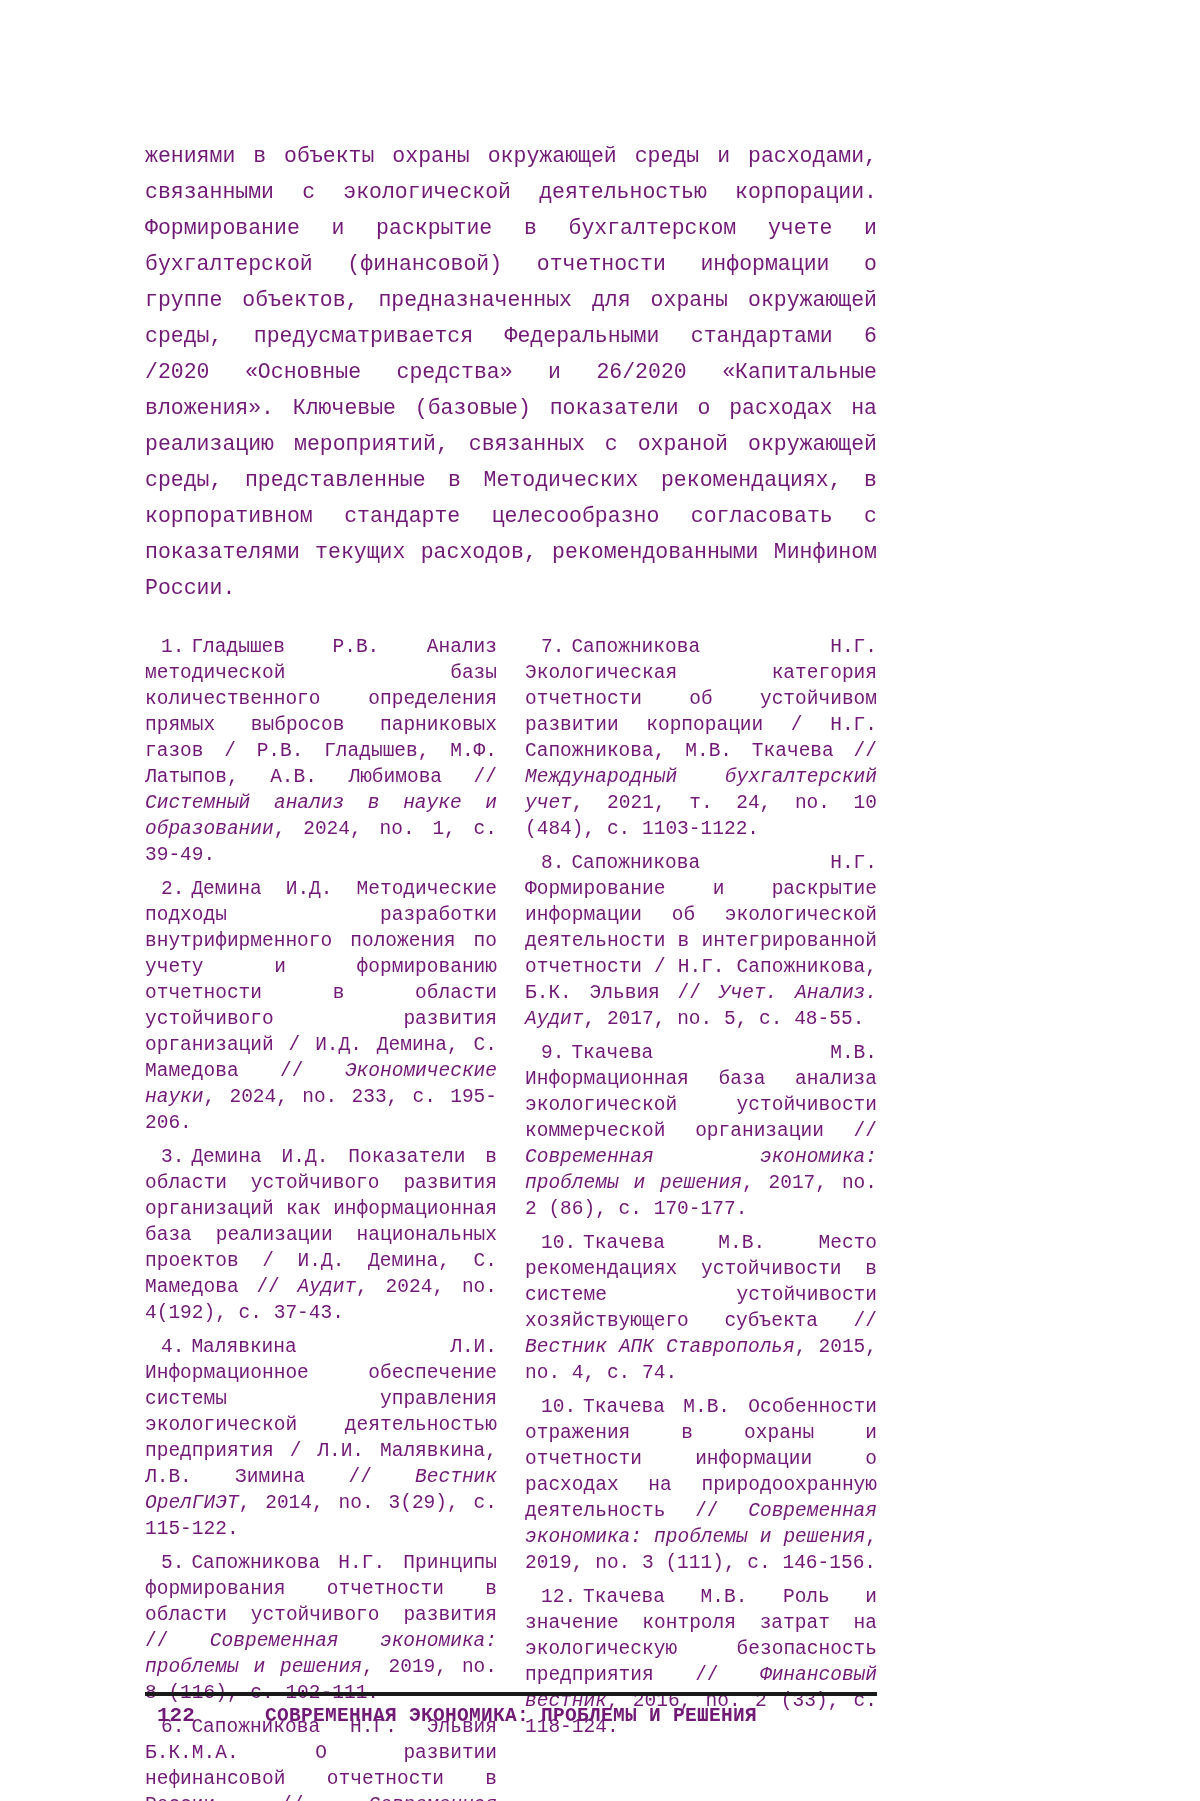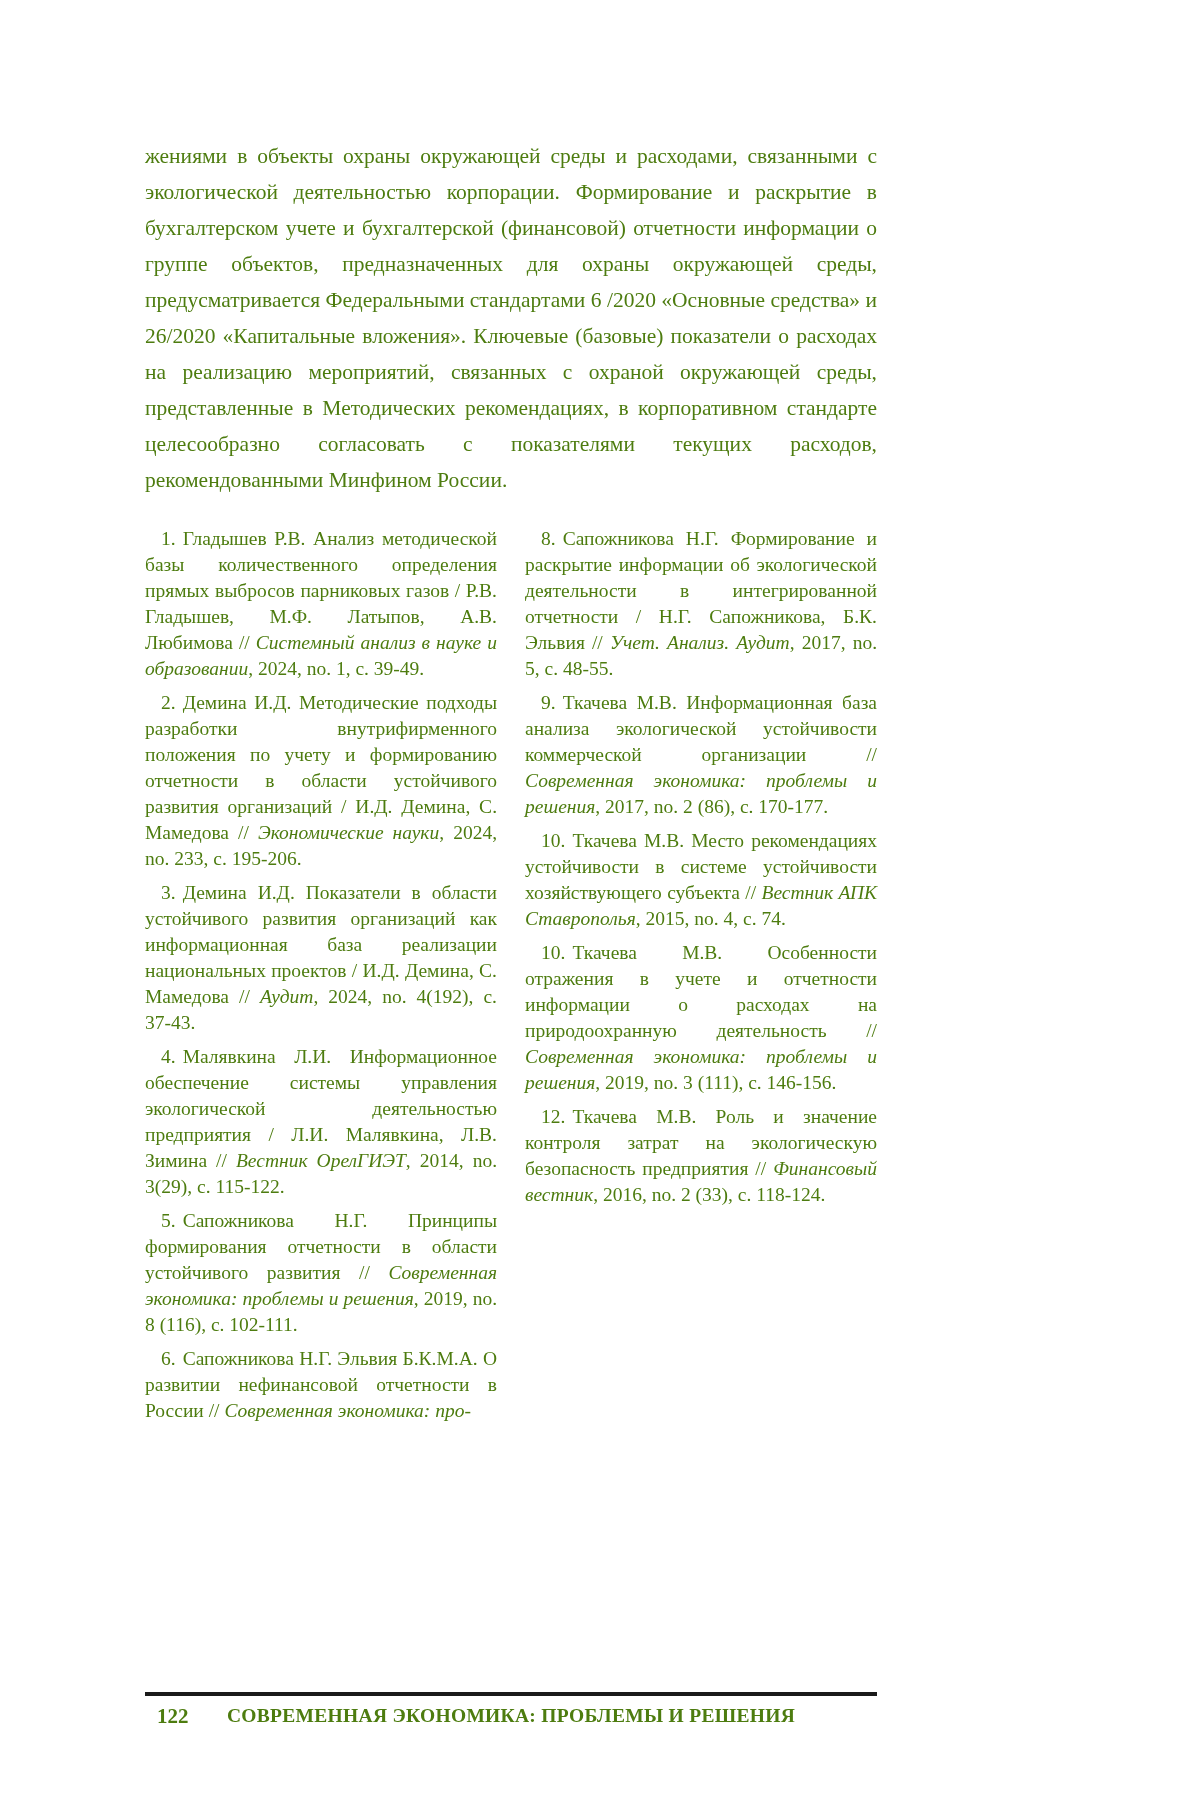--- a/index.html
+++ b/index.html
@@ -1,22 +1,22 @@
 <!DOCTYPE html>
 <html lang="ru"><head>
 <meta charset="utf-8">
 <style>
   html, body { margin: 0; padding: 0; background: #ffffff; }
   .page {
     position: relative;
     width: 1200px;
     height: 1801px;
     background: #ffffff;
-    color: #4d7c0f;
-    font-family: Liberation Serif, serif;
+    color: #701a75;
+    font-family: Liberation Mono, monospace;
     overflow: hidden;
   }
   .content {
     position: absolute;
     left: 145px;
     top: 138px;
     width: 732px;
   }
   .intro {
     margin: 0;
@@ -87,24 +87,25 @@
     <div class="columns">
       <div class="col" id="col-left">
           <p class="ref"><span class="ref-num">1.</span><span>Гладышев Р.В. Анализ методической базы количественного определения прямых выбросов парниковых газов / Р.В. Гладышев, М.Ф. Латыпов, А.В. Любимова // </span><span class="it">Системный анализ в науке и образовании</span><span>, 2024, no. 1, с. 39-49.</span></p>
           <p class="ref"><span class="ref-num">2.</span><span>Демина И.Д. Методические подходы разработки внутрифирменного положения по учету и формированию отчетности в области устойчивого развития организаций / И.Д. Демина, С. Мамедова // </span><span class="it">Экономические науки</span><span>, 2024, no. 233, с. 195-206.</span></p>
           <p class="ref"><span class="ref-num">3.</span><span>Демина И.Д. Показатели в области устойчивого развития организаций как информационная база реализации национальных проектов / И.Д. Демина, С. Мамедова // </span><span class="it">Аудит</span><span>, 2024, no. 4(192), с. 37-43.</span></p>
           <p class="ref"><span class="ref-num">4.</span><span>Малявкина Л.И. Информационное обеспечение системы управления экологической деятельностью предприятия / Л.И. Малявкина, Л.В. Зимина // </span><span class="it">Вестник ОрелГИЭТ</span><span>, 2014, no. 3(29), с. 115-122.</span></p>
           <p class="ref"><span class="ref-num">5.</span><span>Сапожникова Н.Г. Принципы формирования отчетности в области устойчивого развития // </span><span class="it">Современная экономика: проблемы и решения</span><span>, 2019, no. 8 (116), с. 102-111.</span></p>
           <p class="ref"><span class="ref-num">6.</span><span>Сапожникова Н.Г. Эльвия Б.К.М.А. О развитии нефинансовой отчетности в России // </span><span class="it">Современная экономика: про-</span></p>
         </div>
       <div class="col" id="col-right">
+          <p class="ref"><span class="ref-num">7.</span><span>Сапожникова Н.Г. Экологическая категория отчетности об устойчивом развитии корпорации / Н.Г. Сапожникова, М.В. Ткачева // </span><span class="it">Международный бухгалтерский учет</span><span>, 2021, т. 24, no. 10 (484), с. 1103-1122.</span></p>
           <p class="ref"><span class="ref-num">8.</span><span>Сапожникова Н.Г. Формирование и раскрытие информации об экологической деятельности в интегрированной отчетности / Н.Г. Сапожникова, Б.К. Эльвия // </span><span class="it">Учет. Анализ. Аудит</span><span>, 2017, no. 5, с. 48-55.</span></p>
           <p class="ref"><span class="ref-num">9.</span><span>Ткачева М.В. Информационная база анализа экологической устойчивости коммерческой организации // </span><span class="it">Современная экономика: проблемы и решения</span><span>, 2017, no. 2 (86), с. 170-177.</span></p>
           <p class="ref"><span class="ref-num">10.</span><span>Ткачева М.В. Место рекомендациях устойчивости в системе устойчивости хозяйствующего субъекта // </span><span class="it">Вестник АПК Ставрополья</span><span>, 2015, no. 4, с. 74.</span></p>
-          <p class="ref"><span class="ref-num">10.</span><span>Ткачева М.В. Особенности отражения в учете и отчетности информации о расходах на природоохранную деятельность // </span><span class="it">Современная экономика: проблемы и решения</span><span>, 2019, no. 3 (111), с. 146-156.</span></p>
+          <p class="ref"><span class="ref-num">10.</span><span>Ткачева М.В. Особенности отражения в охраны и отчетности информации о расходах на природоохранную деятельность // </span><span class="it">Современная экономика: проблемы и решения</span><span>, 2019, no. 3 (111), с. 146-156.</span></p>
           <p class="ref"><span class="ref-num">12.</span><span>Ткачева М.В. Роль и значение контроля затрат на экологическую безопасность предприятия // </span><span class="it">Финансовый вестник</span><span>, 2016, no. 2 (33), с. 118-124.</span></p>
         </div>
     </div>
   </main>
 
   <footer class="footer">
     <div class="footer-rule"></div>
     <div class="footer-row">
       <span class="pagenum">122</span>
       <span class="journal">СОВРЕМЕННАЯ ЭКОНОМИКА: ПРОБЛЕМЫ И РЕШЕНИЯ</span>

